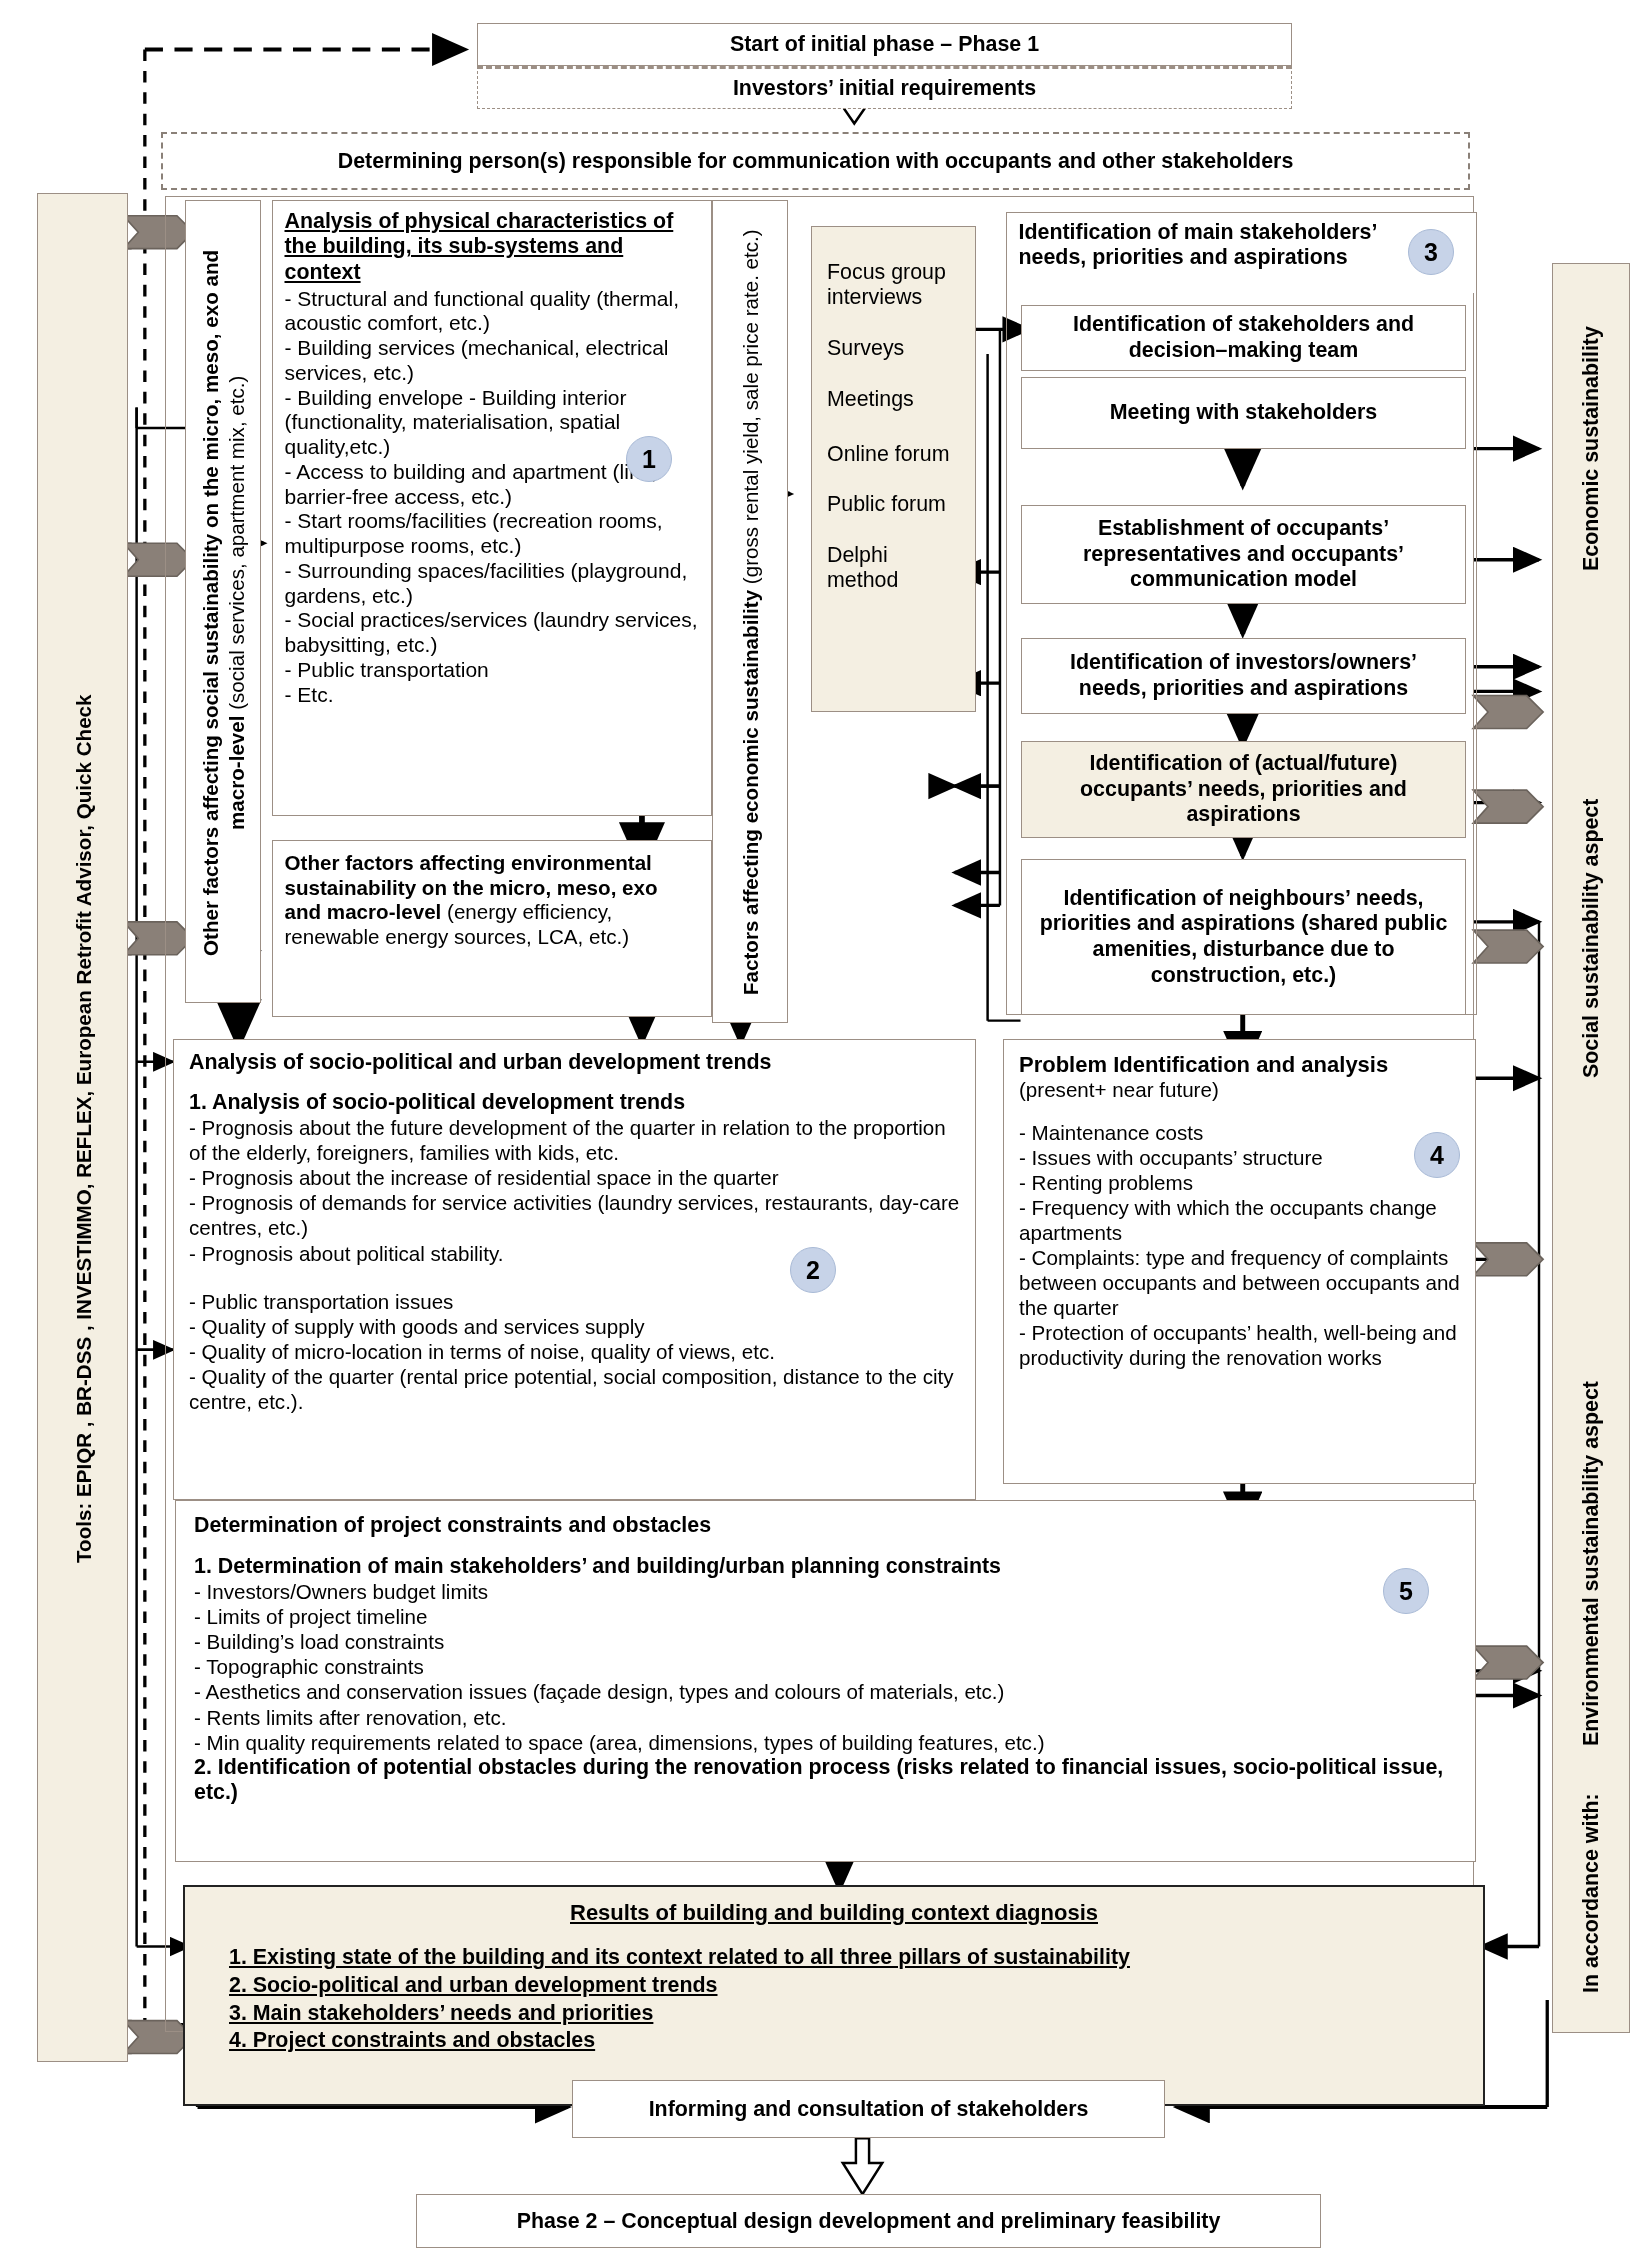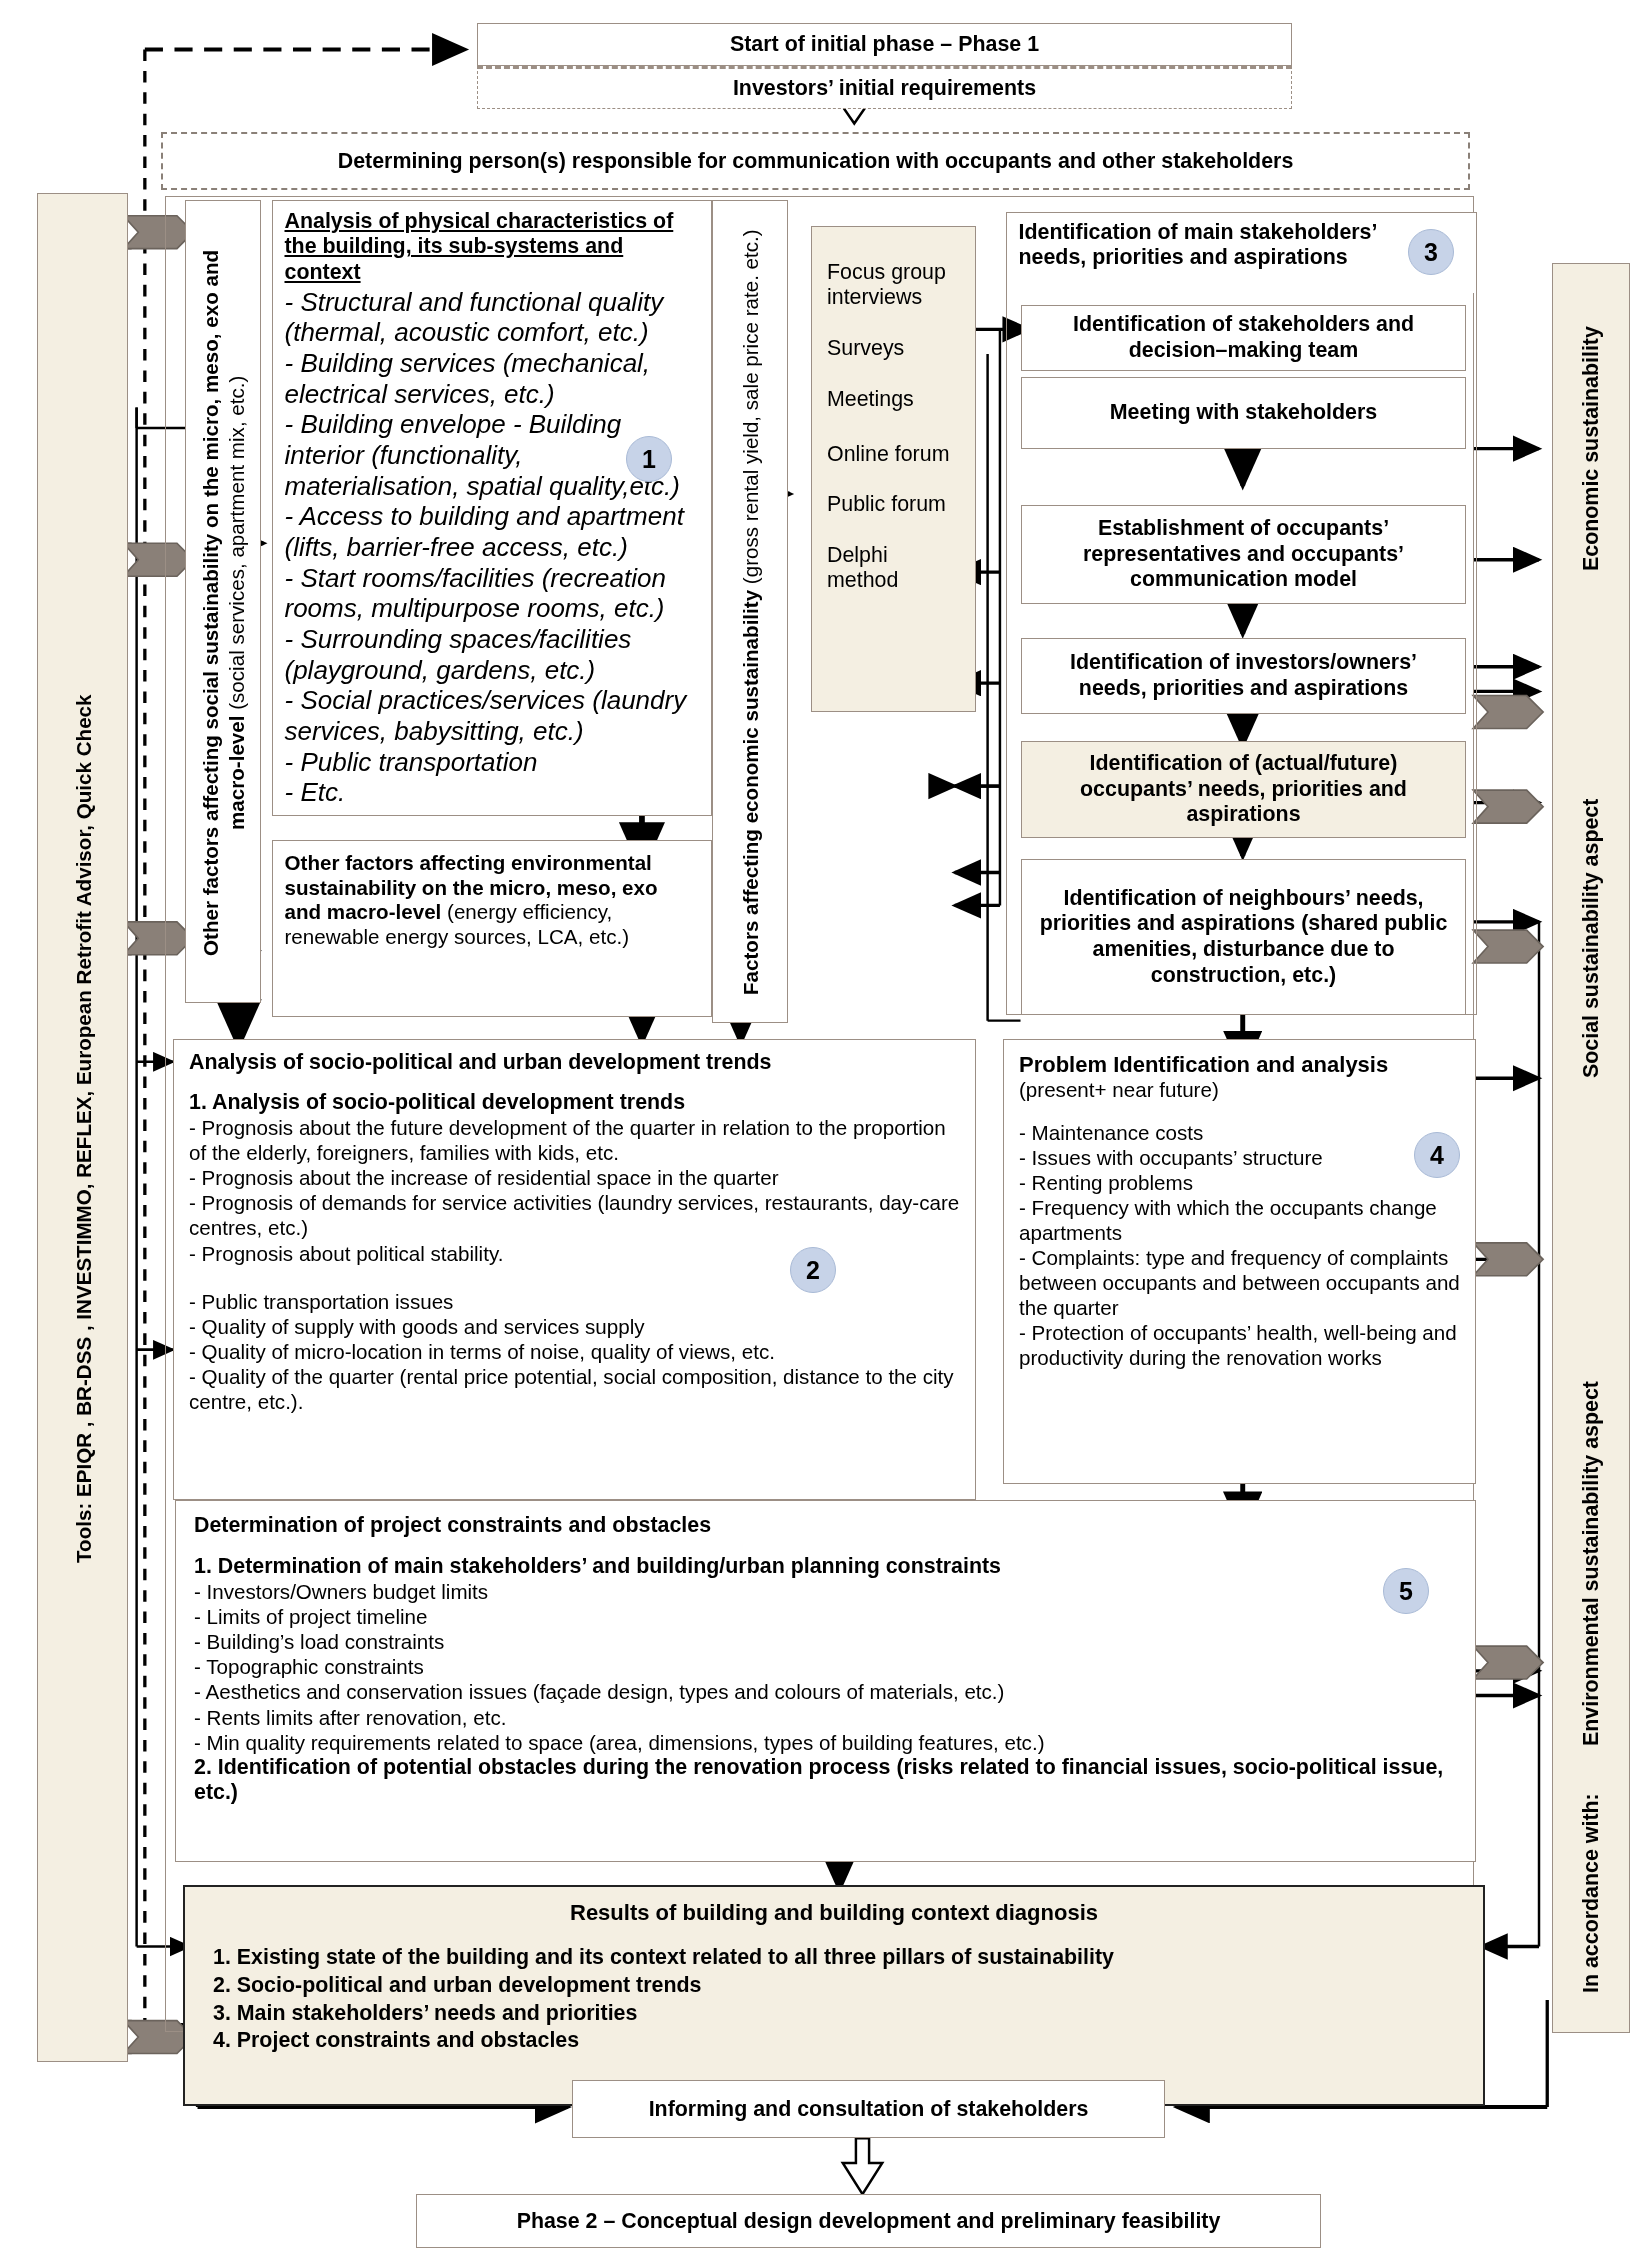--- a/index.html
+++ b/index.html
@@ -179,21 +179,21 @@
 <div class="abs" style="left:165px; top:196px; width:1309px; height:1836px; border:1.6px solid #9c8f85; background:transparent;"></div>
 
 <div class="box" style="left:185px; top:200px; width:76px; height:803px; background:#fff;">
   <div class="vtext" style="position:absolute; left:0; top:0; width:76px; height:803px; display:flex; align-items:center; justify-content:center; font-size:20.6px; line-height:1.25; padding:11.5px 0;">
     <span><b>Other factors affecting social sustainability on the micro, meso, exo and macro-level</b><span> (social services, apartment mix, etc.)</span></span>
   </div>
 </div>
 
 <div class="box" style="left:272px; top:200px; width:440px; height:616px; padding:8.2px 11.5px 3.3px 11.5px; overflow:hidden;">
   <div class="bold" style="font-size:21.4px; line-height:1.18; text-decoration:underline; margin-bottom:1.6px;">Analysis of physical characteristics of the building, its sub-systems and context</div>
-  <div style="font-size:26px; line-height:1.18;font-style:italic;">
+  <div style="font-size:21px; line-height:1.18;">
     <div>- Structural and functional quality (thermal, acoustic comfort, etc.)</div>
     <div>- Building services (mechanical, electrical services, etc.)</div>
     <div>- Building envelope - Building interior (functionality, materialisation, spatial quality,etc.)</div>
     <div>- Access to building and apartment (lifts, barrier-free access, etc.)</div>
     <div>- Start rooms/facilities (recreation rooms, multipurpose rooms, etc.)</div>
     <div>- Surrounding spaces/facilities (playground, gardens, etc.)</div>
     <div>- Social practices/services (laundry services, babysitting, etc.)</div>
     <div>- Public transportation</div>
     <div>- Etc.</div>
   </div>
@@ -301,21 +301,21 @@
     <div>- Aesthetics and conservation issues (façade design, types and colours of materials, etc.)</div>
     <div>- Rents limits after renovation, etc.</div>
     <div>- Min quality requirements related to space (area, dimensions, types of building features, etc.)</div>
   </div>
   <div class="bold" style="font-size:21.4px; line-height:1.2;">2. Identification of potential obstacles during the renovation process (risks related to financial issues, socio-political issue, etc.)</div>
 </div>
 <div class="num-badge" style="left:1383px; top:1568px;">
   <span>5</span>
 </div>
 
-<div class="box beige box-dbl" style="left:183px; top:1885px; width:1302px; height:221px; padding:13px 2px; border:2.5px solid #222;">
+<div class="box beige box-dbl" style="left:183px; top:1885px; width:1302px; height:221px; padding:13px 18px; border:2.5px solid #222;text-decoration:underline;">
   <div class="bold ctr" style="font-size:22px; justify-content:center; margin-bottom:18px;">Results of building and building context diagnosis</div>
   <div class="bold" style="font-size:21.4px; line-height:1.3; padding-left:26px;">
     <div>1. Existing state of the building and its context related to all three pillars of sustainability</div>
     <div>2. Socio-political and urban development trends</div>
     <div>3. Main stakeholders’ needs and priorities</div>
     <div>4. Project constraints and obstacles</div>
   </div>
 </div>
 
 <div class="box ctr bold" style="left:572px; top:2080px; width:593px; height:58px; font-size:21.4px;">

